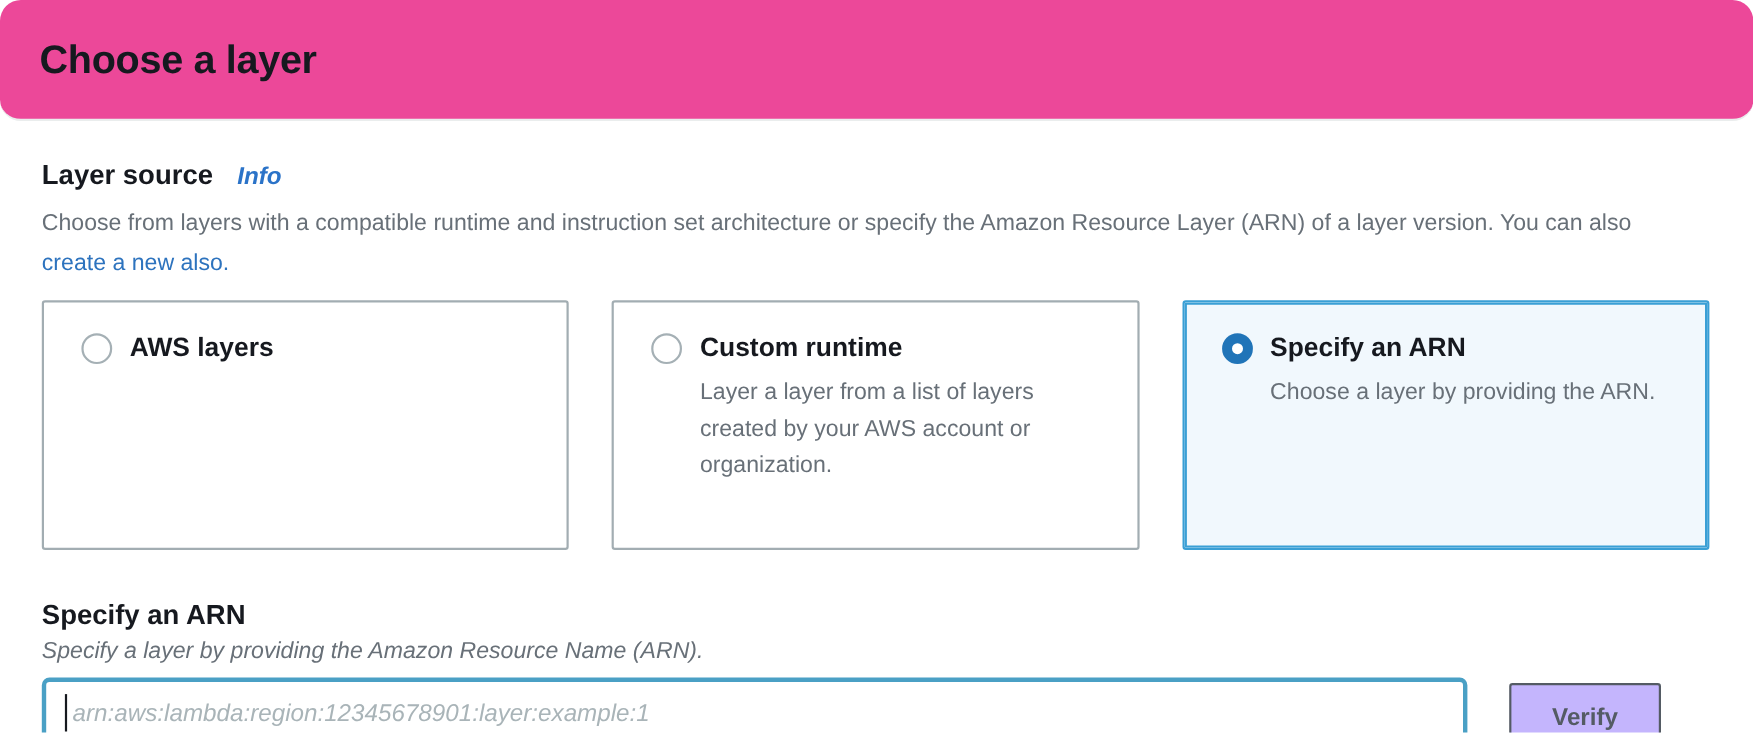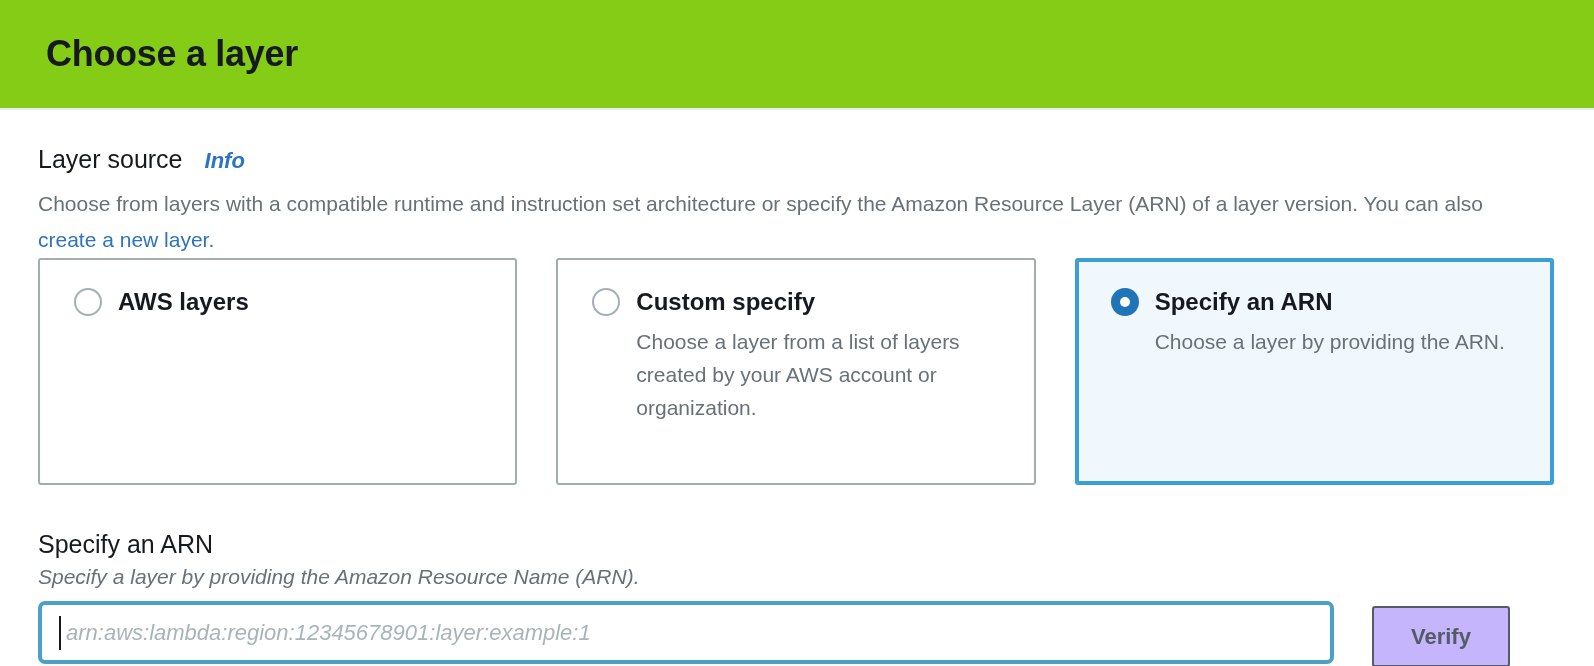--- a/index.html
+++ b/index.html
@@ -8,25 +8,26 @@
     width: 1594px;
     height: 666px;
     background: #ffffff;
     font-family: "Liberation Sans", "DejaVu Sans", sans-serif;
     overflow: hidden;
   }
   * { box-sizing: border-box; }
 
   .panel-header {
     height: 110px;
-    background: #84cc16;
+    background: #ec4899;
     border-bottom: 2px solid #eaeded;
     display: flex;
     align-items: center;
-    padding-left: 46px;
+    padding-left: 36px;
+    border-radius: 19px;
   }
   .panel-title {
     margin: 0;
     font-size: 36px;
     font-weight: 700;
     color: #16191f;
     letter-spacing: -0.3px;
   }
 
   .content {
@@ -35,21 +36,21 @@
 
   .label-row {
     margin-top: 34px;
     display: flex;
     align-items: baseline;
     gap: 22px;
     line-height: 30px;
   }
   .field-label {
     font-size: 25px;
-    font-weight: 400;
+    font-weight: 700;
     color: #16191f;
   }
   .info-link {
     font-size: 22px;
     font-weight: 700;
     color: #2b73c8;
     text-decoration: none;
     cursor: pointer;
     font-style: italic;
   }
@@ -60,21 +61,21 @@
     color: #687078;
     max-width: 1455px;
   }
   .text-link {
     color: #2d73be;
     text-decoration: none;
     cursor: pointer;
   }
 
   .tiles {
-    margin-top: 0px;
+    margin-top: 16px;
     display: grid;
     grid-template-columns: repeat(3, 1fr);
     gap: 39px;
     height: 227px;
   }
   .tile {
     border: 2px solid #a2adb2;
     border-radius: 3px;
     background: #ffffff;
     padding: 26px 20px 0 34px;
@@ -192,36 +193,36 @@
     <h1 class="panel-title">Choose a layer</h1>
   </header>
 
   <main class="content">
 
     <section>
       <div class="label-row">
         <span class="field-label">Layer source</span>
         <a class="info-link">Info</a>
       </div>
-      <p class="desc"><span>Choose from layers with a compatible runtime and instruction set architecture or specify the Amazon Resource Layer (ARN) of a layer version. You can also </span><a class="text-link">create a new layer.</a></p>
+      <p class="desc"><span>Choose from layers with a compatible runtime and instruction set architecture or specify the Amazon Resource Layer (ARN) of a layer version. You can also </span><a class="text-link">create a new also.</a></p>
 
       <div class="tiles">
 
         <div class="tile">
           <span class="radio"></span>
           <div class="tile-body">
             <div class="tile-title">AWS layers</div>
           </div>
         </div>
 
         <div class="tile">
           <span class="radio"></span>
           <div class="tile-body">
-            <div class="tile-title">Custom specify</div>
-            <div class="tile-desc">Choose a layer from a list of layers created by your AWS account or organization.</div>
+            <div class="tile-title">Custom runtime</div>
+            <div class="tile-desc">Layer a layer from a list of layers created by your AWS account or organization.</div>
           </div>
         </div>
 
         <div class="tile selected">
           <span class="radio checked"></span>
           <div class="tile-body">
             <div class="tile-title">Specify an ARN</div>
             <div class="tile-desc">Choose a layer by providing the ARN.</div>
           </div>
         </div>

